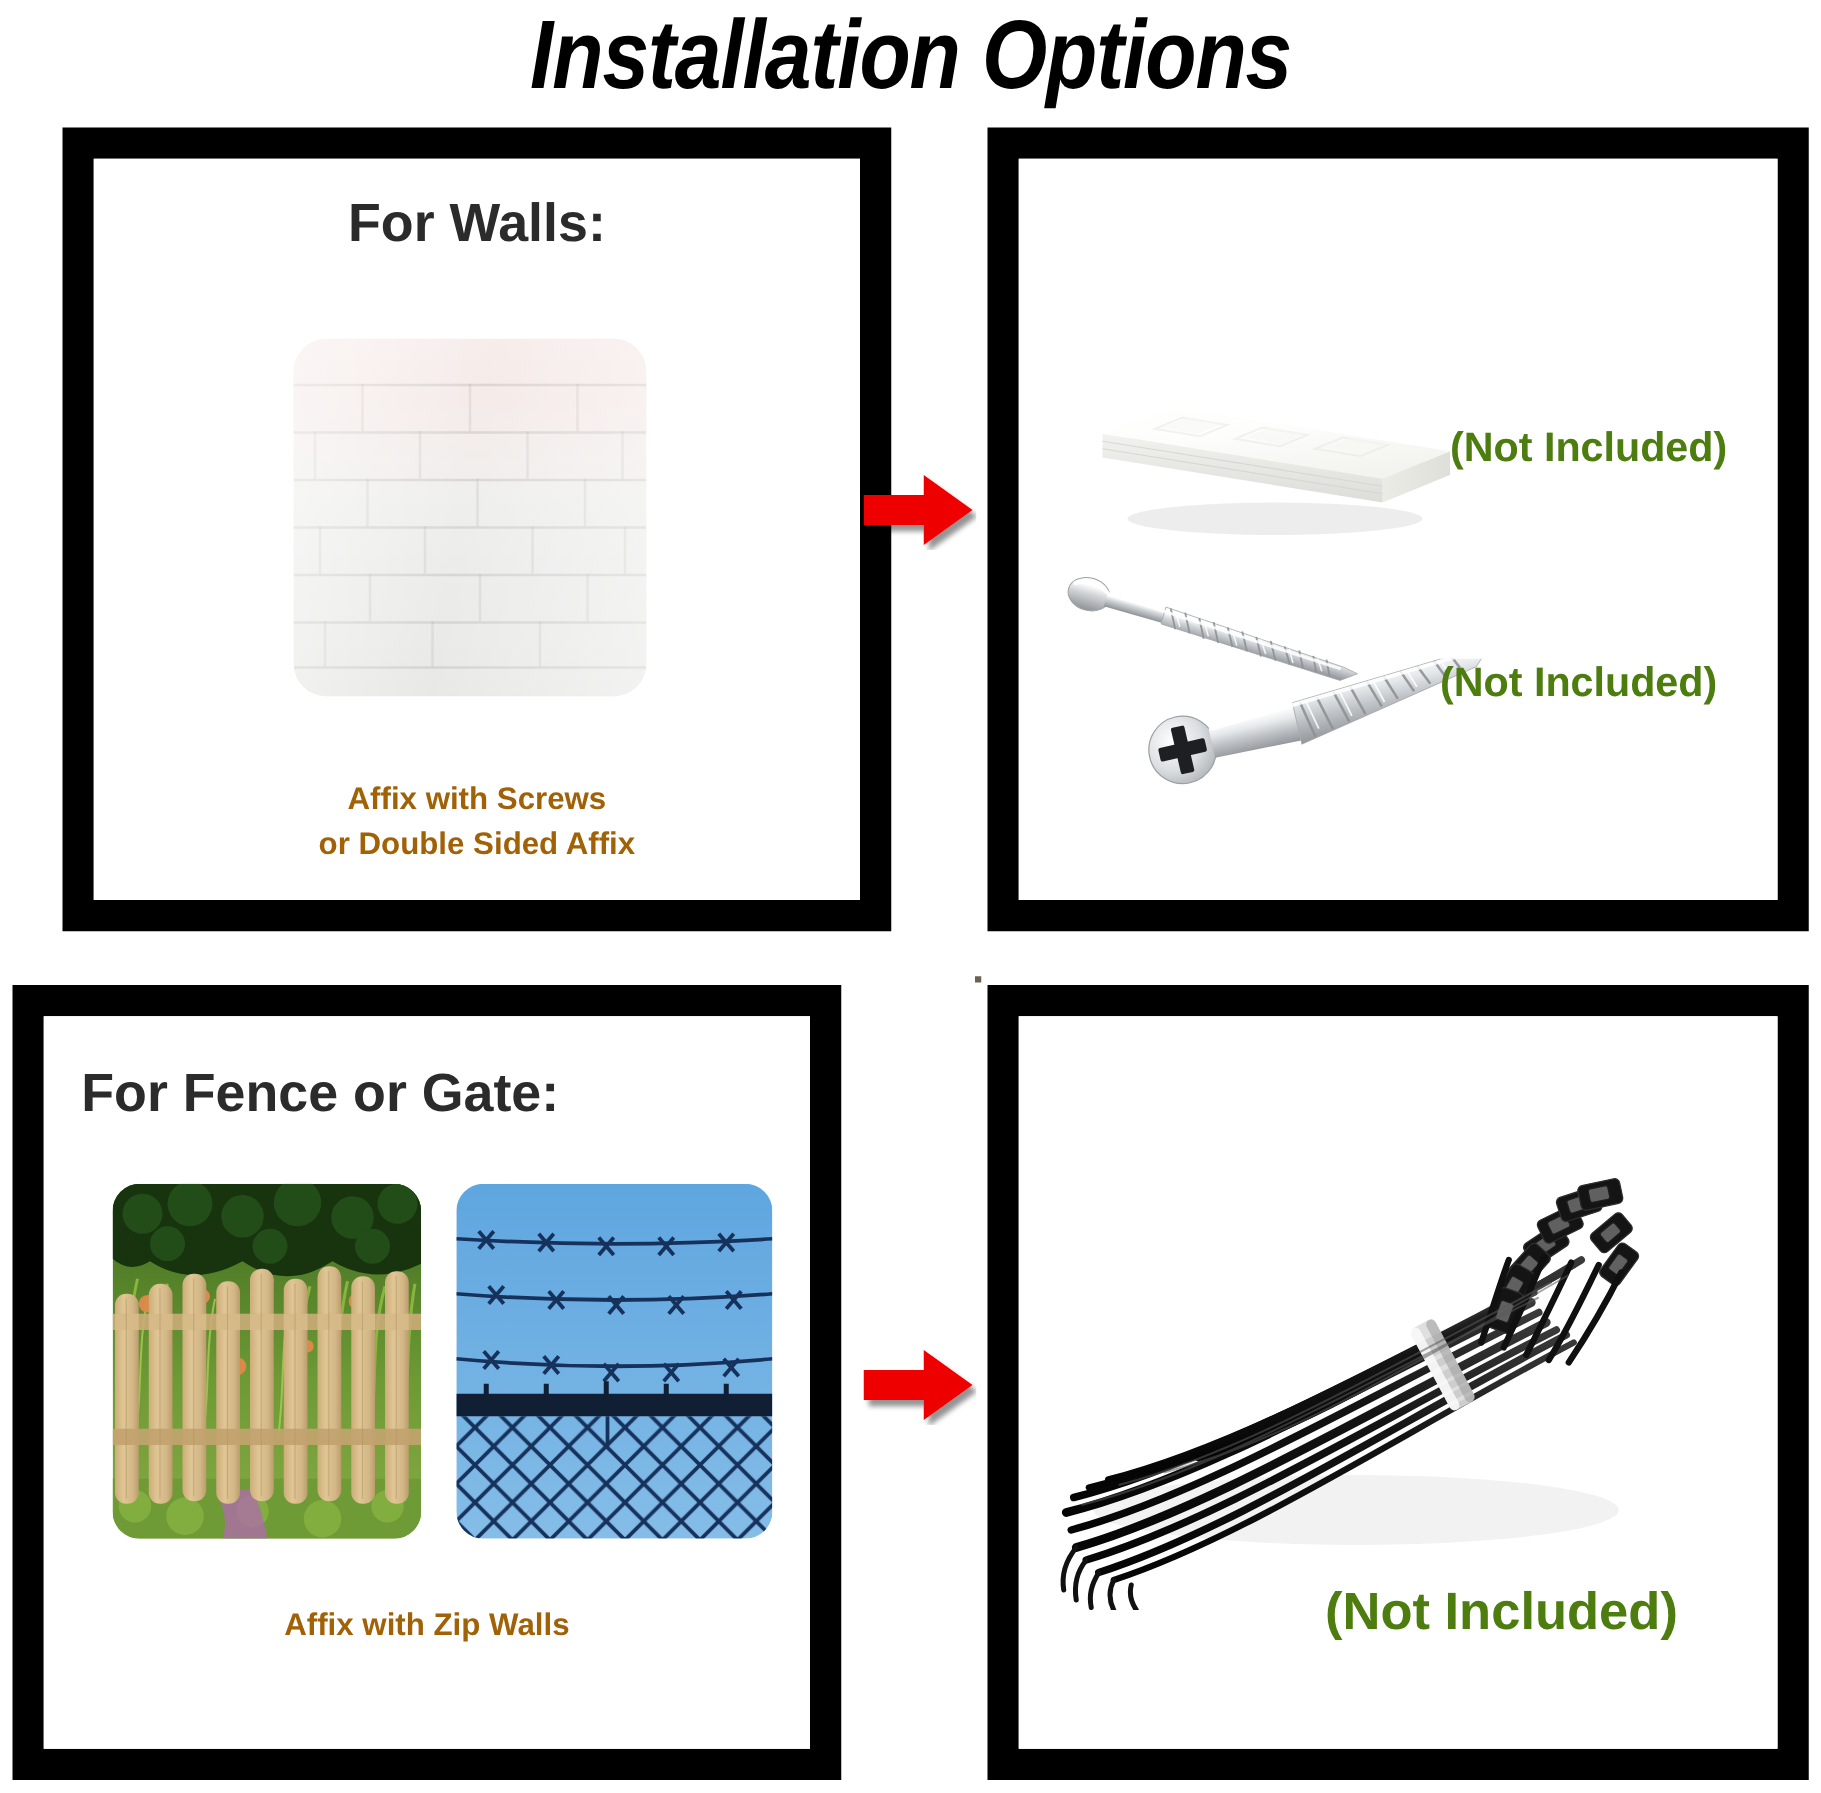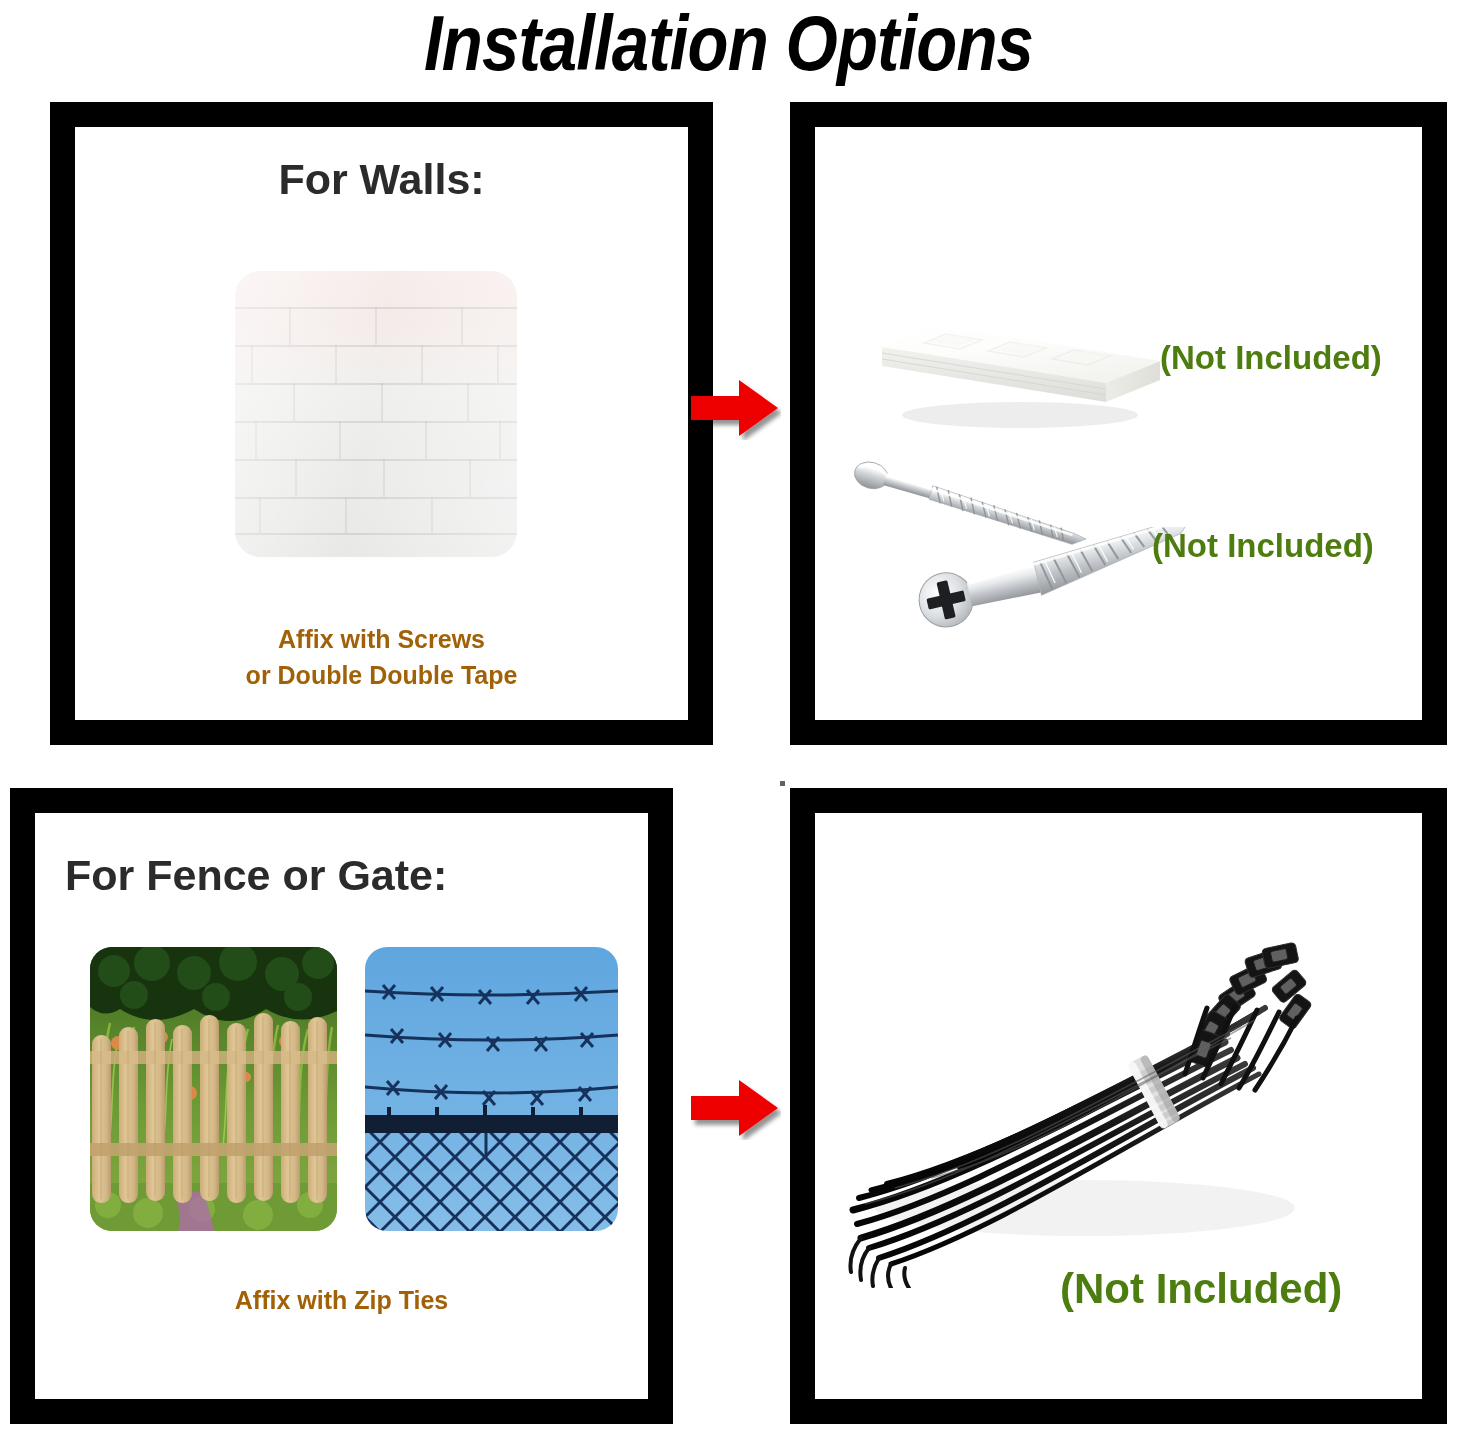--- a/index.html
+++ b/index.html
@@ -210,21 +210,21 @@
       <div class="brickline" style="left:148px; top:188px; height:38px;"></div>
       <div class="brickline" style="left:234px; top:188px; height:38px;"></div>
       <div class="brickline" style="left:24px;  top:226px; height:36px;"></div>
       <div class="brickline" style="left:110px; top:226px; height:36px;"></div>
       <div class="brickline" style="left:196px; top:226px; height:36px;"></div>
       <div class="sheen"></div>
     </div>
 
     <div class="caption" id="caption-walls">
       <div>Affix with Screws</div>
-      <div>or Double Double Tape</div>
+      <div>or Double Sided Affix</div>
     </div>
 
   </div>
 </div>
 
 <svg class="arrow-red" id="arrow-top" viewBox="0 0 92 64">
   <defs>
     <filter id="shTop" x="-30%" y="-30%" width="180%" height="190%">
       <feDropShadow dx="4" dy="5" stdDeviation="2.2" flood-color="#000000" flood-opacity="0.42"></feDropShadow>
     </filter>
@@ -566,21 +566,21 @@
           <line x1="168" y1="160" x2="168" y2="170"></line>
           <line x1="216" y1="160" x2="216" y2="170"></line>
         </g>
 
         <rect x="0" y="186" width="253" height="98" fill="url(#mesh)"></rect>
 
         <line x1="121" y1="186" x2="121" y2="210" stroke="#16325c" stroke-width="3"></line>
       </svg>
     </div>
 
-    <div class="caption" id="caption-fence">Affix with Zip Ties</div>
+    <div class="caption" id="caption-fence">Affix with Zip Walls</div>
 
   </div>
 </div>
 
 <svg class="arrow-red" id="arrow-bottom" viewBox="0 0 92 64">
   <defs>
     <filter id="shBot" x="-30%" y="-30%" width="180%" height="190%">
       <feDropShadow dx="4" dy="5" stdDeviation="2.2" flood-color="#000000" flood-opacity="0.42"></feDropShadow>
     </filter>
   </defs>

